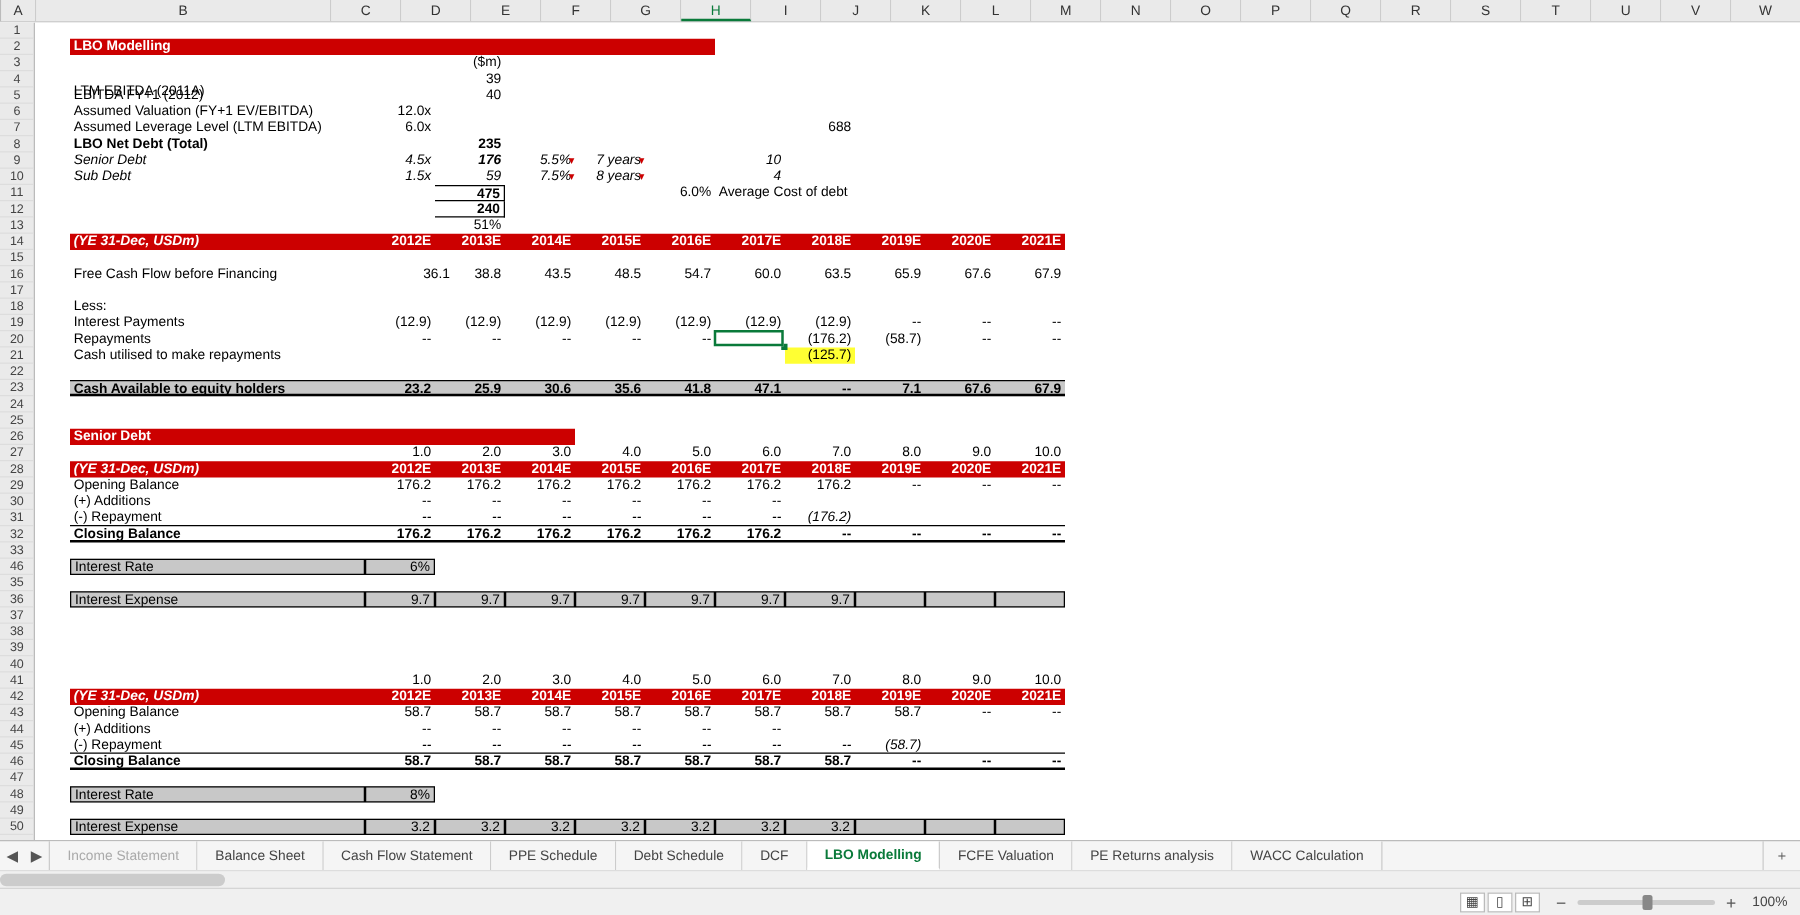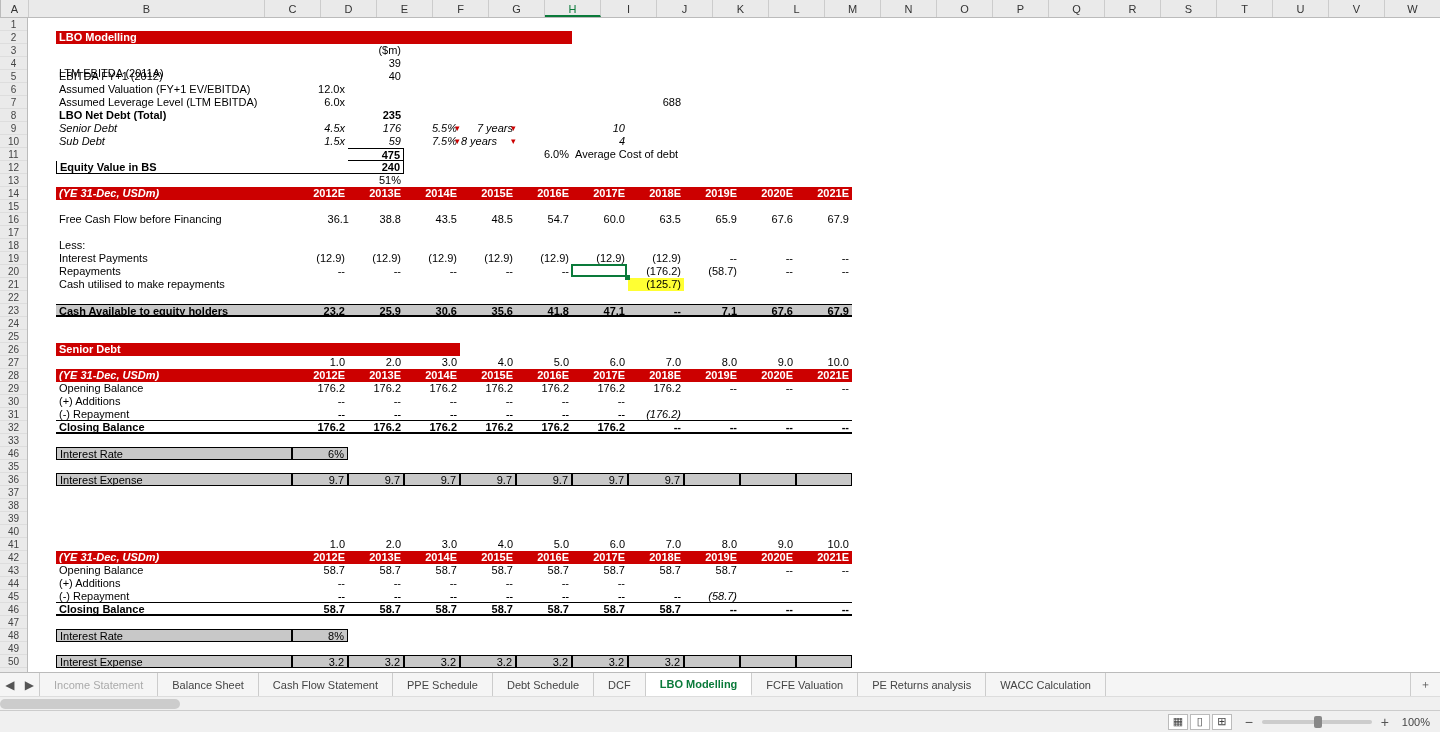--- a/index.html
+++ b/index.html
@@ -160,54 +160,53 @@
         <div class="cell  r" style="left: 320px; top: 52px; width: 56px;">40</div>
         <div class="cell " style="left: 28px; top: 65px; width: 236px;">Assumed Valuation (FY+1 EV/EBITDA)</div>
         <div class="cell  r" style="left: 264px; top: 65px; width: 56px;">12.0x</div>
         <div class="cell " style="left: 28px; top: 78px; width: 236px;">Assumed Leverage Level (LTM EBITDA)</div>
         <div class="cell  r" style="left: 264px; top: 78px; width: 56px;">6.0x</div>
         <div class="cell  r" style="left: 600px; top: 78px; width: 56px;">688</div>
         <div class="cell b" style="left: 28px; top: 91px; width: 236px;">LBO Net Debt (Total)</div>
         <div class="cell b r" style="left: 320px; top: 91px; width: 56px;">235</div>
         <div class="cell i" style="left: 28px; top: 104px; width: 236px;">  Senior Debt</div>
         <div class="cell i r" style="left: 264px; top: 104px; width: 56px;">4.5x</div>
-        <div class="cell i r" style="left: 320px; top: 104px; width: 56px;">176</div>
+        <div class="cell i r" style="left: 320px; top: 104px; width: 56px; font-weight: bold;">176</div>
         <div class="cell i r" style="left: 376px; top: 104px; width: 56px;">5.5%</div>
         <div class="cell " style="left: 376px; top: 104px; width: 56px;"></div>
         <div class="cell i r" style="left: 432px; top: 104px; width: 56px;">7 years</div>
         <div class="cell i r" style="left: 544px; top: 104px; width: 56px;">10</div>
         <div class="cell red-tri r" style="left: 424px; top: 104px; width: 8px;">▾</div>
         <div class="cell red-tri r" style="left: 480px; top: 104px; width: 8px;">▾</div>
         <div class="cell i" style="left: 28px; top: 117px; width: 236px;">  Sub Debt</div>
         <div class="cell i r" style="left: 264px; top: 117px; width: 56px;">1.5x</div>
         <div class="cell i r" style="left: 320px; top: 117px; width: 56px;">59</div>
         <div class="cell i r" style="left: 376px; top: 117px; width: 56px;">7.5%</div>
-        <div class="cell i r" style="left: 416px; top: 117px; width: 56px;">8 years</div>
+        <div class="cell i r" style="left: 432px; top: 117px; width: 56px;">8 years</div>
         <div class="cell i r" style="left: 544px; top: 117px; width: 56px;">4</div>
         <div class="cell red-tri r" style="left: 424px; top: 117px; width: 8px;">▾</div>
         <div class="cell red-tri r" style="left: 480px; top: 117px; width: 8px;">▾</div>
         <div class="cell b box-tb r" style="left: 320px; top: 130px; width: 56px; border-right: 1px solid rgb(0, 0, 0);">475</div>
         <div class="cell  r" style="left: 488px; top: 130px; width: 56px;">6.0%</div>
         <div class="cell " style="left: 544px; top: 130px; width: 168px;">Average Cost of debt</div>
-        <div class="cell b box-b" style="left: 28px; top: 143px; width: 348px; border-left: 1px solid rgb(0, 0, 0);">Equity Value in BS</div>
         <div class="cell b box-b r" style="left: 320px; top: 143px; width: 56px; border-right: 1px solid rgb(0, 0, 0);">240</div>
         <div class="cell  r" style="left: 320px; top: 156px; width: 56px;">51%</div>
         <div class="cell redbar i" style="left: 28px; top: 169px; width: 236px;">(YE 31-Dec, USDm)</div>
         <div class="cell redbar b r" style="left: 264px; top: 169px; width: 56px;">2012E</div>
         <div class="cell redbar b r" style="left: 320px; top: 169px; width: 56px;">2013E</div>
         <div class="cell redbar b r" style="left: 376px; top: 169px; width: 56px;">2014E</div>
         <div class="cell redbar b r" style="left: 432px; top: 169px; width: 56px;">2015E</div>
         <div class="cell redbar b r" style="left: 488px; top: 169px; width: 56px;">2016E</div>
         <div class="cell redbar b r" style="left: 544px; top: 169px; width: 56px;">2017E</div>
         <div class="cell redbar b r" style="left: 600px; top: 169px; width: 56px;">2018E</div>
         <div class="cell redbar b r" style="left: 656px; top: 169px; width: 56px;">2019E</div>
         <div class="cell redbar b r" style="left: 712px; top: 169px; width: 56px;">2020E</div>
         <div class="cell redbar b r" style="left: 768px; top: 169px; width: 56px;">2021E</div>
         <div class="cell " style="left: 28px; top: 195px; width: 236px;">Free Cash Flow before Financing</div>
-        <div class="cell  r" style="left: 268px; top: 195px; width: 56px;">36.1</div>
+        <div class="cell  r" style="left: 279px; top: 195px; width: 56px;">36.1</div>
         <div class="cell  r" style="left: 320px; top: 195px; width: 56px;">38.8</div>
         <div class="cell  r" style="left: 376px; top: 195px; width: 56px;">43.5</div>
         <div class="cell  r" style="left: 432px; top: 195px; width: 56px;">48.5</div>
         <div class="cell  r" style="left: 488px; top: 195px; width: 56px;">54.7</div>
         <div class="cell  r" style="left: 544px; top: 195px; width: 56px;">60.0</div>
         <div class="cell  r" style="left: 600px; top: 195px; width: 56px;">63.5</div>
         <div class="cell  r" style="left: 656px; top: 195px; width: 56px;">65.9</div>
         <div class="cell  r" style="left: 712px; top: 195px; width: 56px;">67.6</div>
         <div class="cell  r" style="left: 768px; top: 195px; width: 56px;">67.9</div>
         <div class="cell " style="left: 28px; top: 221px; width: 236px;">Less:</div>

